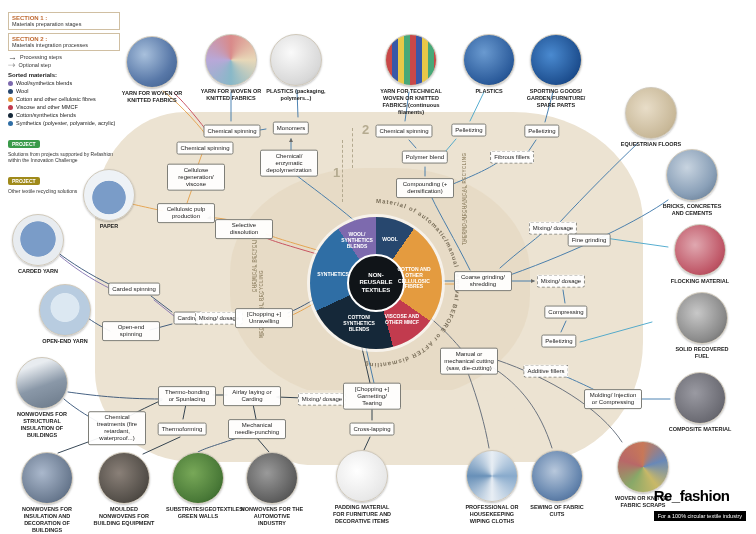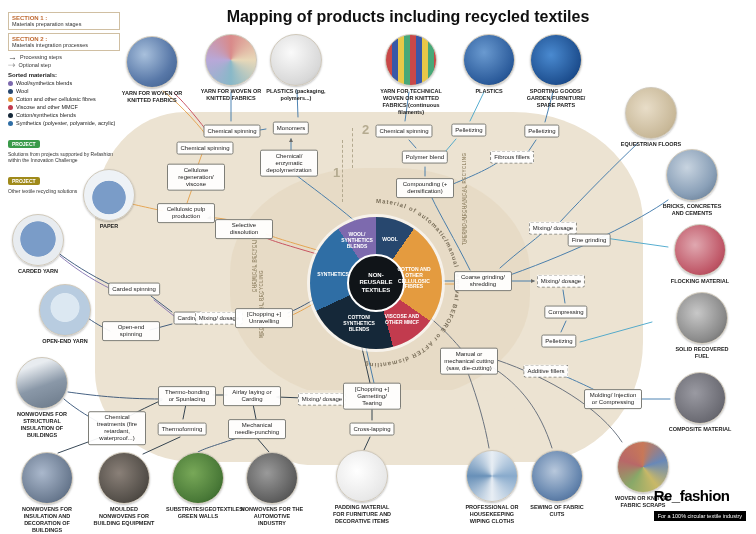--- a/index.html
+++ b/index.html
@@ -330,21 +330,20 @@
   </div>
   <div class="product" style="left:492px;top:450px">
     <div class="pcirc p21"></div>
     <div class="plabel">PROFESSIONAL OR HOUSEKEEPING WIPING CLOTHS</div>
   </div>
   <div class="product" style="left:557px;top:450px">
     <div class="pcirc p22"></div>
     <div class="plabel">SEWING OF FABRIC CUTS</div>
   </div>
 
-  <div class="title">Mapping of products including recycled textiles</div>
 
   <div class="legend">
     <div class="secbox">
       <div class="seclabel">SECTION 1 :</div>
       <div class="secdesc">Materials preparation stages</div>
     </div>
     <div class="secbox">
       <div class="seclabel">SECTION 2 :</div>
       <div class="secdesc">Materials integration processes</div>
     </div>

